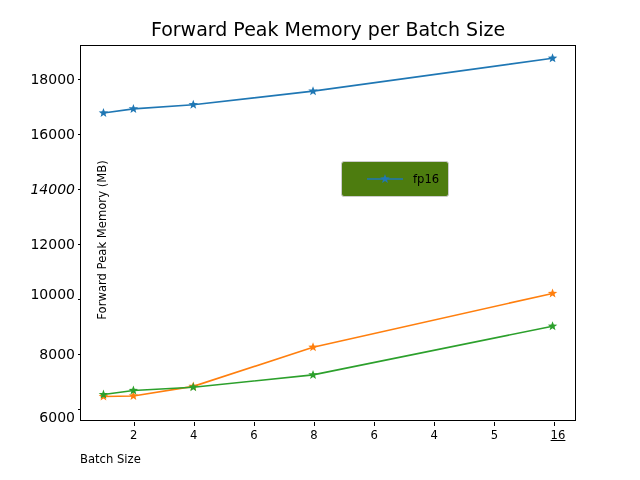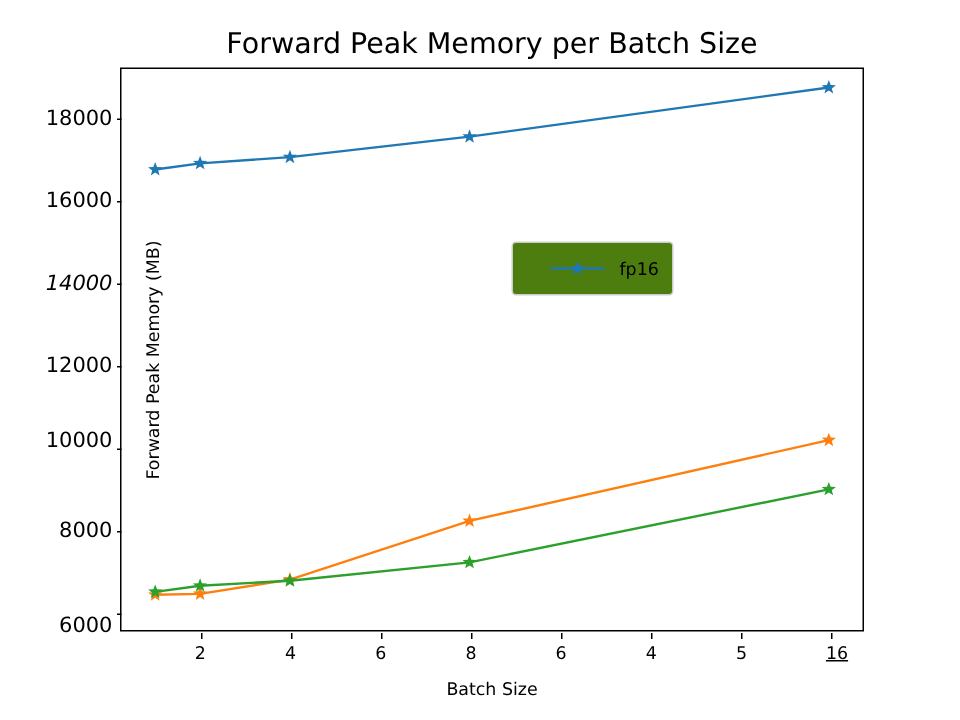--- a/index.html
+++ b/index.html
@@ -28,21 +28,20 @@
     color:#000000;
     line-height:18px;
     white-space:nowrap;
   }
 
   
   #xlabel{
     position:absolute;
     left:80px; top:452px;
     width:496px;
-    text-align:center;
     font-size:11.6px;
     color:#000000;
   }
   #ylabel{
     position:absolute;
     left:-86px; top:233px;
     width:376px;
     text-align:center;
     font-size:11.6px;
     color:#000000;

